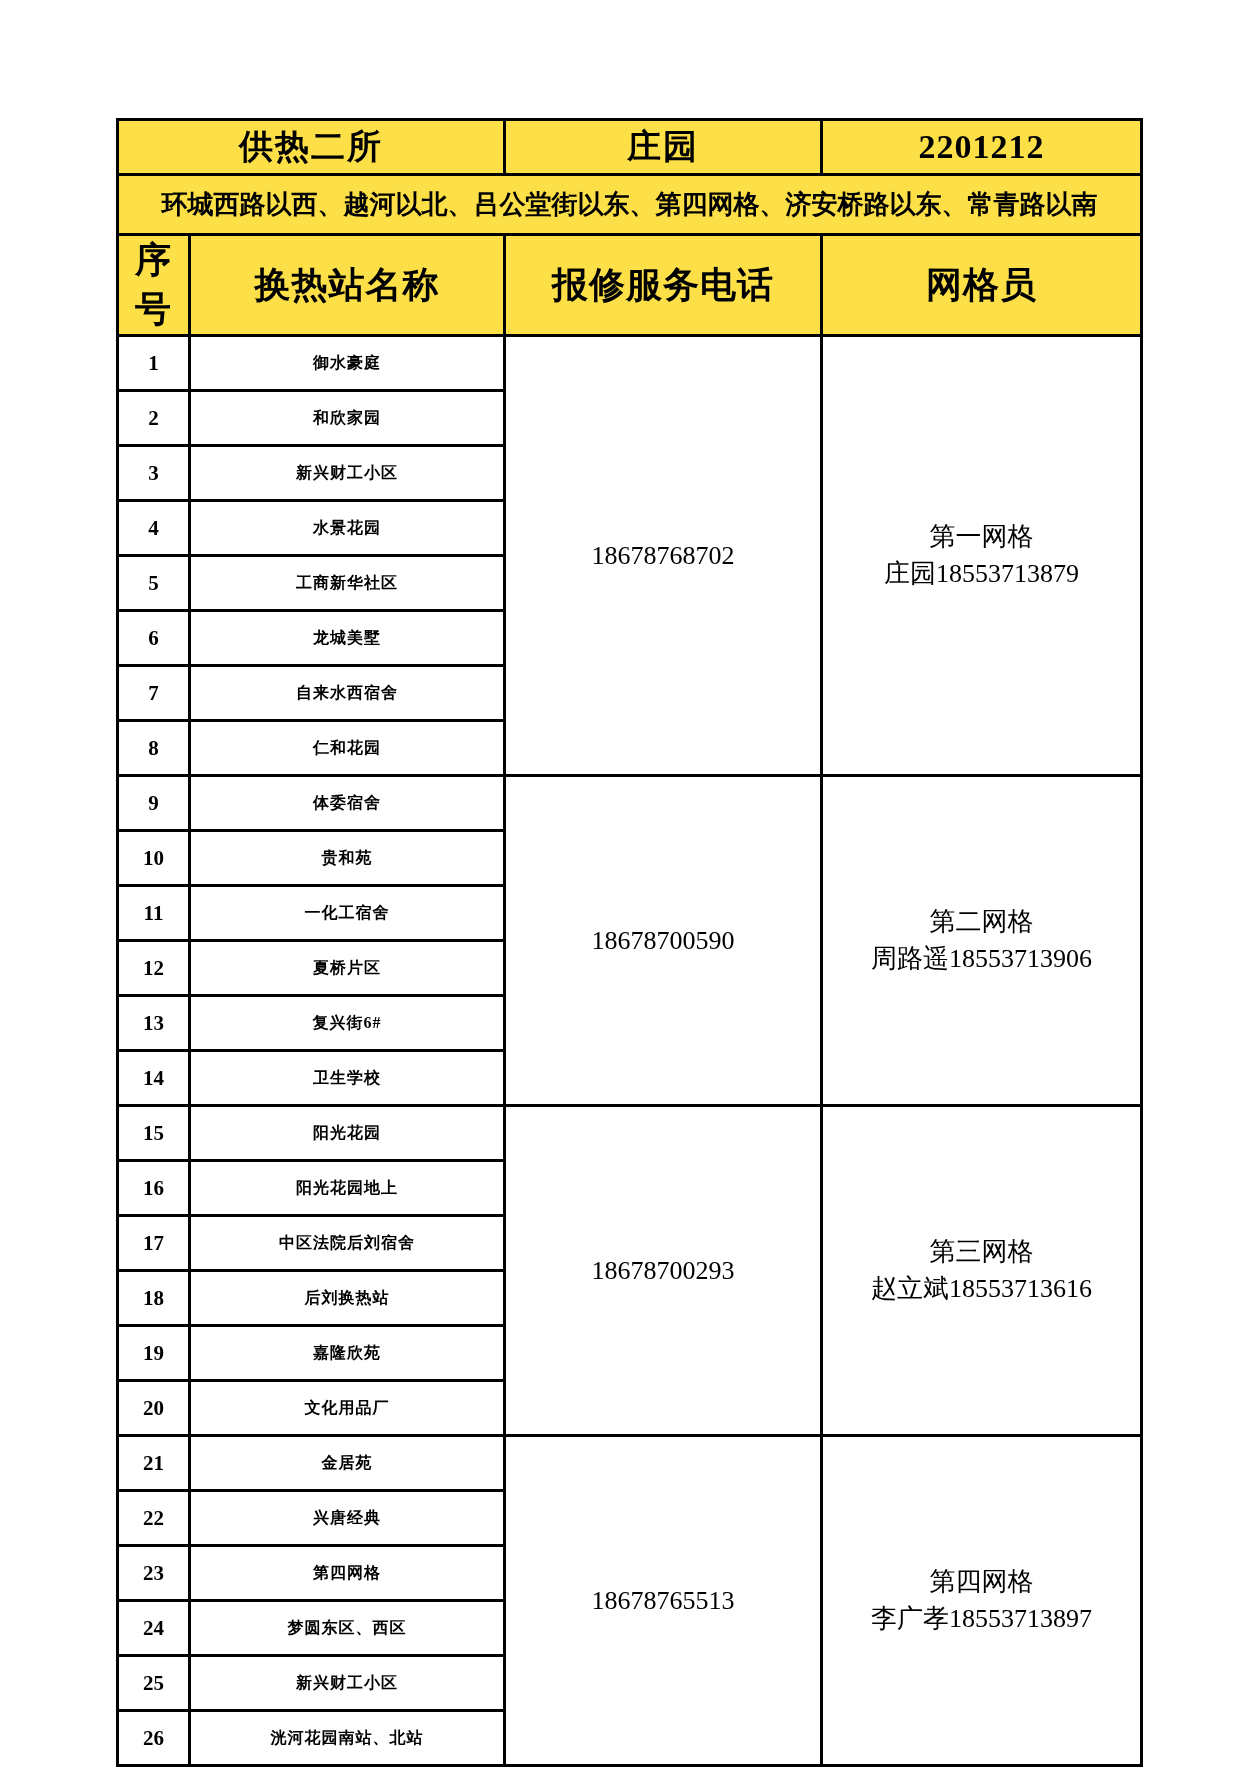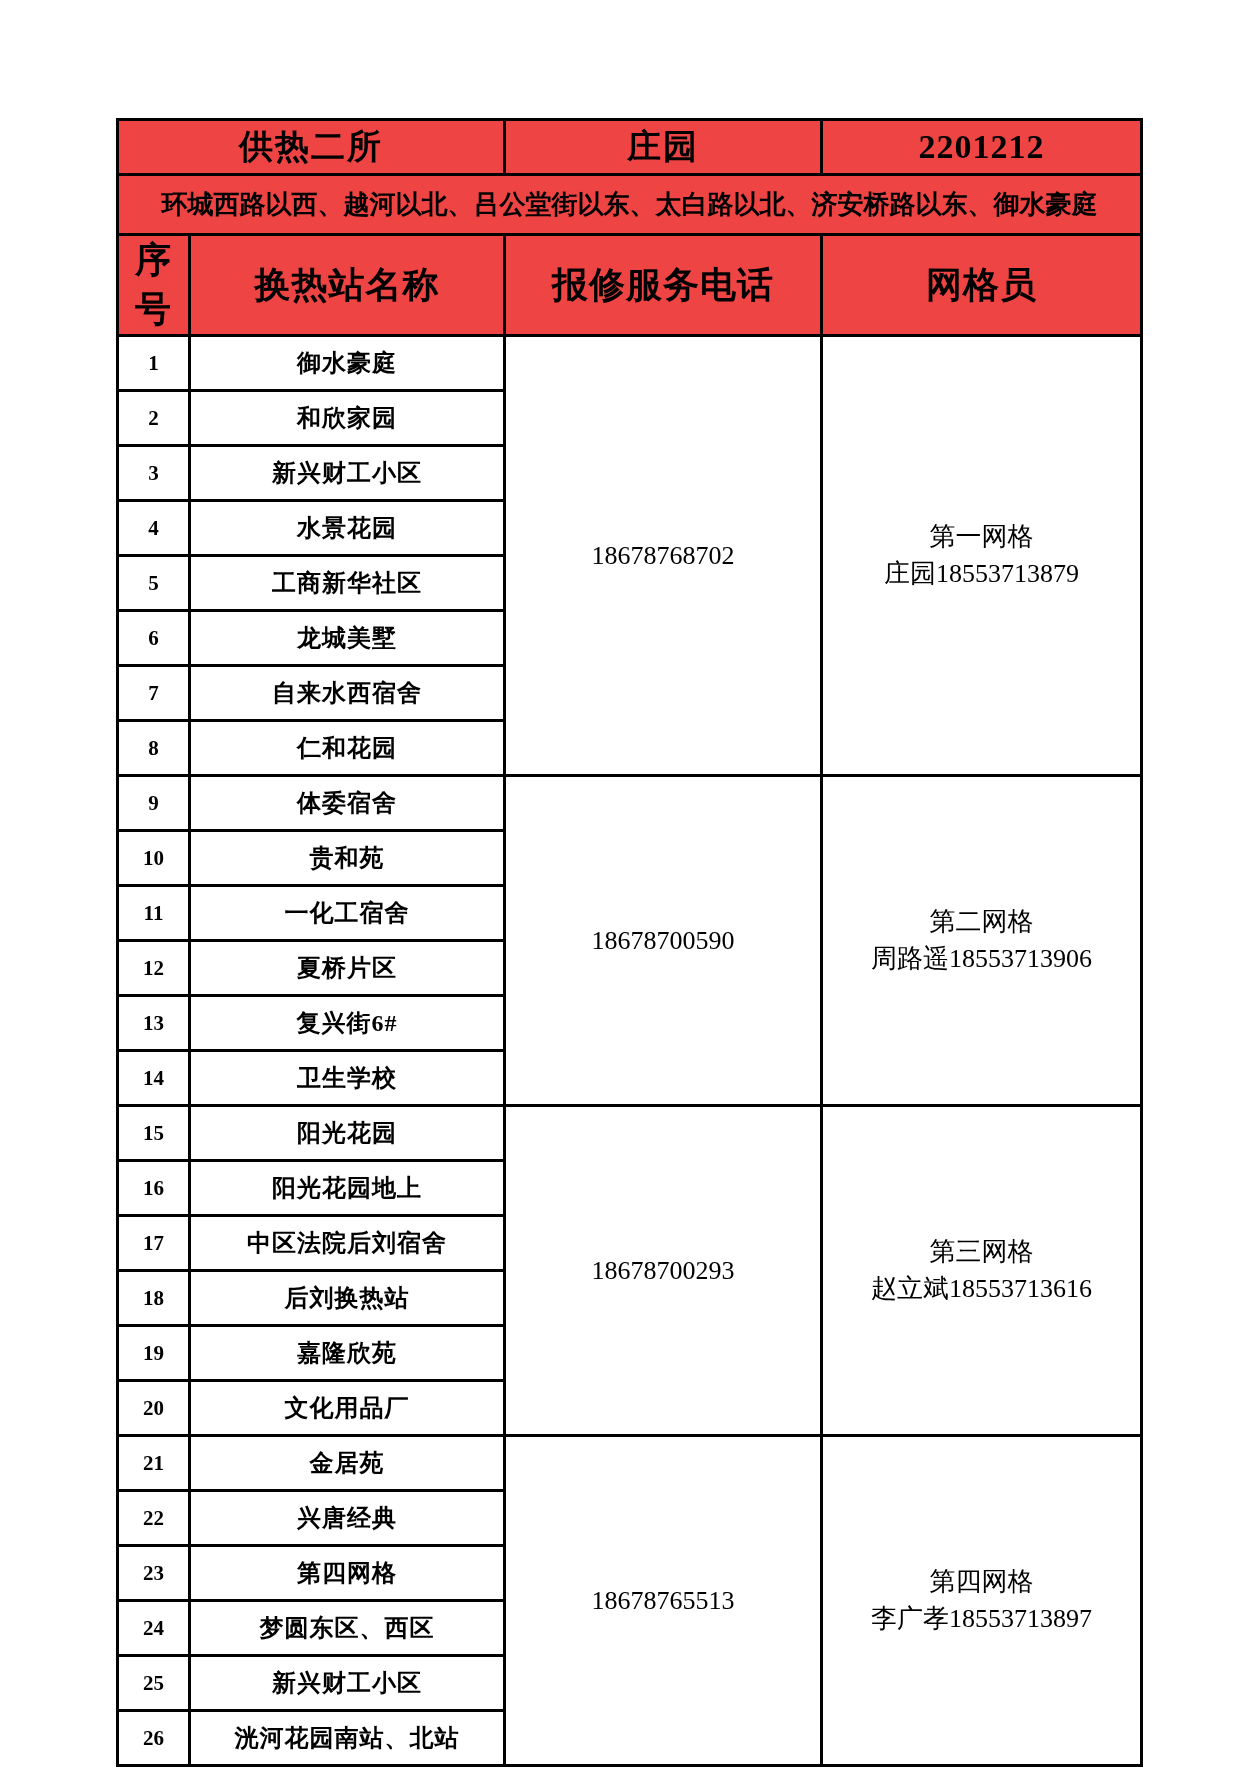--- a/index.html
+++ b/index.html
@@ -24,28 +24,28 @@
   col.c-name{width:315px;}
   col.c-phone{width:317px;}
   col.c-grid{width:320px;}
   td{
     border:3px solid #000;
     text-align:center;
     vertical-align:middle;
     padding:0 4px;
     overflow:hidden;
   }
-  .band td{background:#ef4444;}
+  .band td{background:#fde047;}
   .title-row td{height:52px;font-size:34px;font-weight:bold;letter-spacing:2px;}
   .title-row td.code-cell{letter-spacing:1px;}
   .region-row td{height:57px;font-size:26px;font-weight:bold;}
   .colhead-row td{height:57px;font-size:36px;font-weight:bold;letter-spacing:1px;}
   .data-row td{height:52px;}
   td.row-number-cell{font-size:21px;font-weight:bold;}
-  td.station-name-cell{font-size:24px;font-weight:bold;letter-spacing:1px;margin-top:30px;}
+  td.station-name-cell{font-size:16px;font-weight:bold;letter-spacing:1px;margin-top:30px;}
   td.phone-cell{font-size:26px;font-weight:normal;}
   td.grid-worker-cell{font-size:26px;font-weight:normal;line-height:1.4;}
 </style>
 </head>
 <body>
 
 <div class="sheet">
   <table>
     <colgroup>
       <col class="c-num">
@@ -53,21 +53,21 @@
         <col class="c-phone">
         <col class="c-grid">
     </colgroup>
     <tbody>
       <tr class="band title-row">
         <td colspan="2">供热二所</td>
         <td>庄园</td>
         <td class="code-cell">2201212</td>
       </tr>
       <tr class="band region-row">
-        <td colspan="4">环城西路以西、越河以北、吕公堂街以东、太白路以北、济安桥路以东、御水豪庭</td>
+        <td colspan="4">环城西路以西、越河以北、吕公堂街以东、第四网格、济安桥路以东、常青路以南</td>
       </tr>
       <tr class="band colhead-row">
         <td>序号</td>
         <td>换热站名称</td>
         <td>报修服务电话</td>
         <td>网格员</td>
       </tr>
     </tbody>
     <tbody id="station-rows">
         <tr class="data-row">

